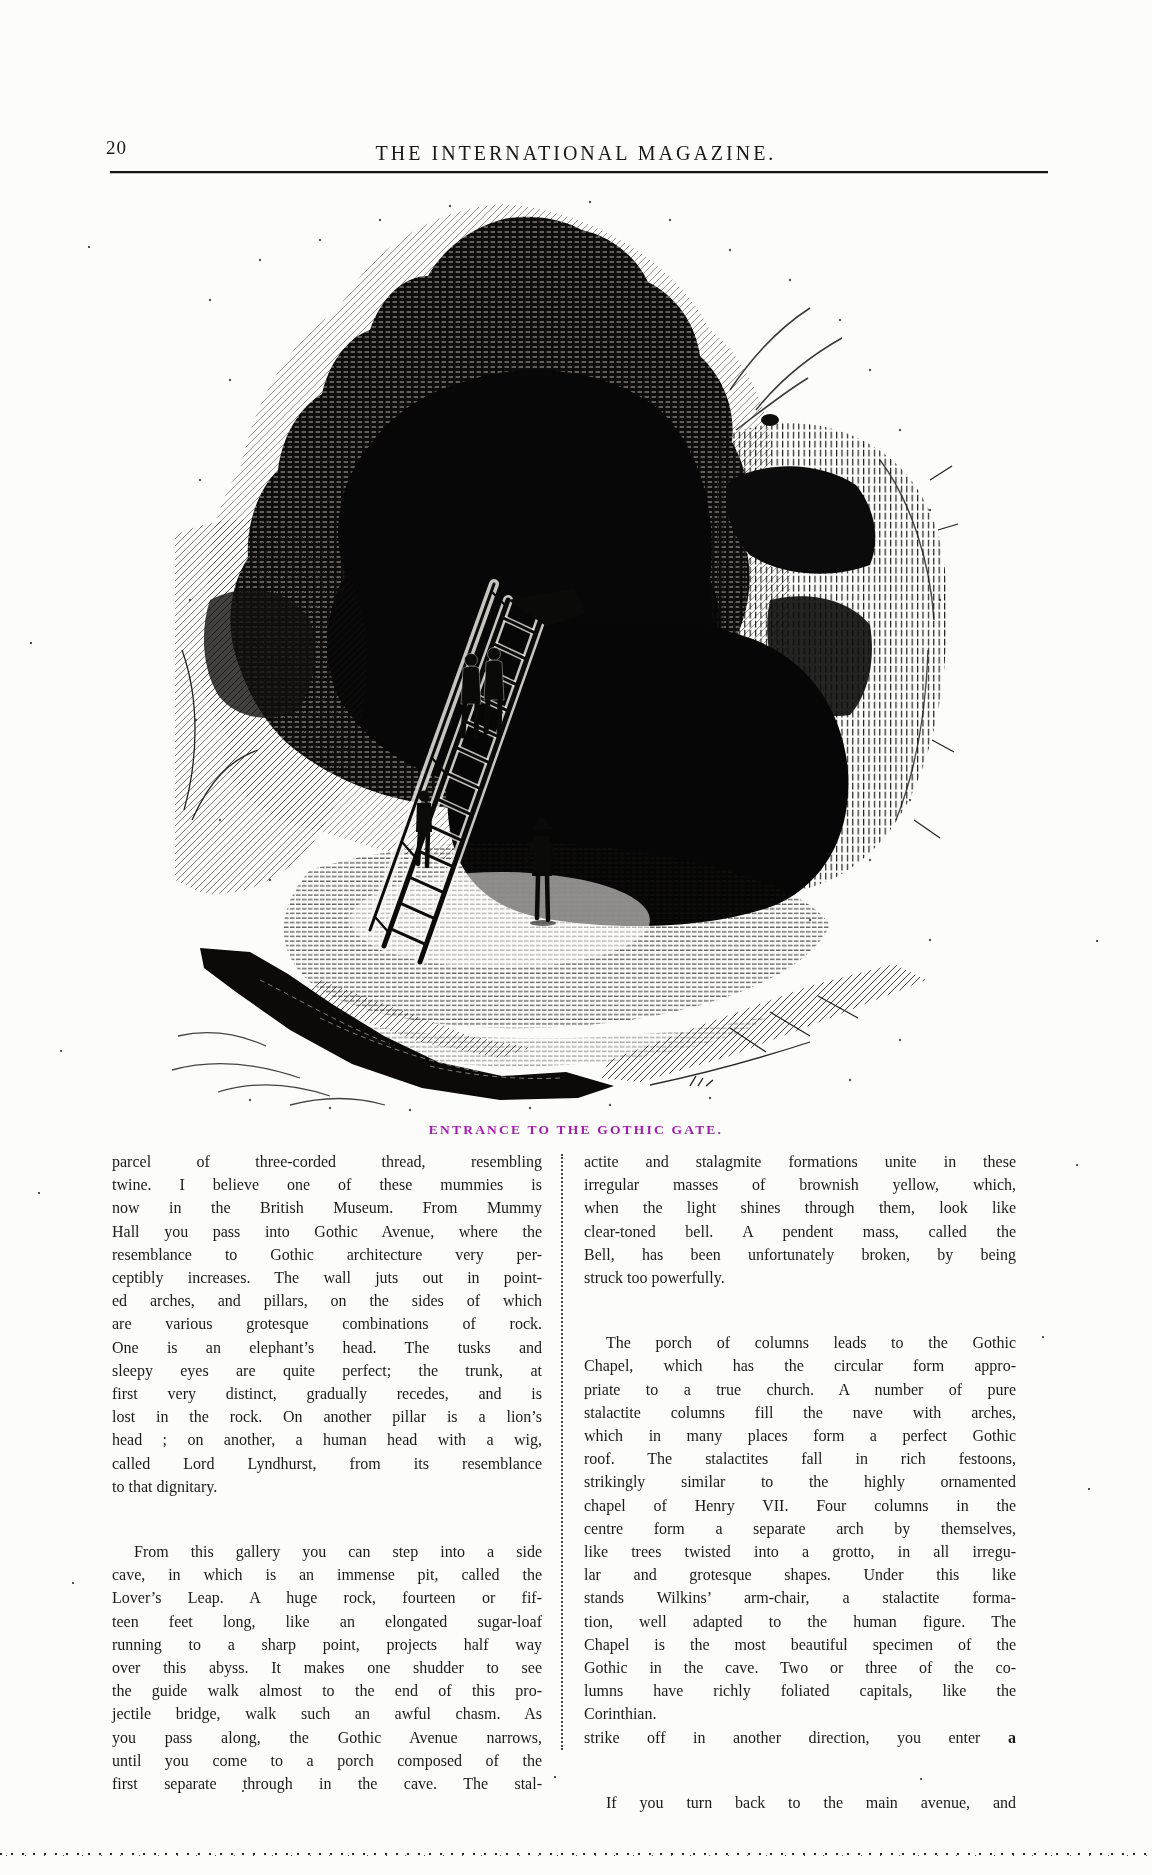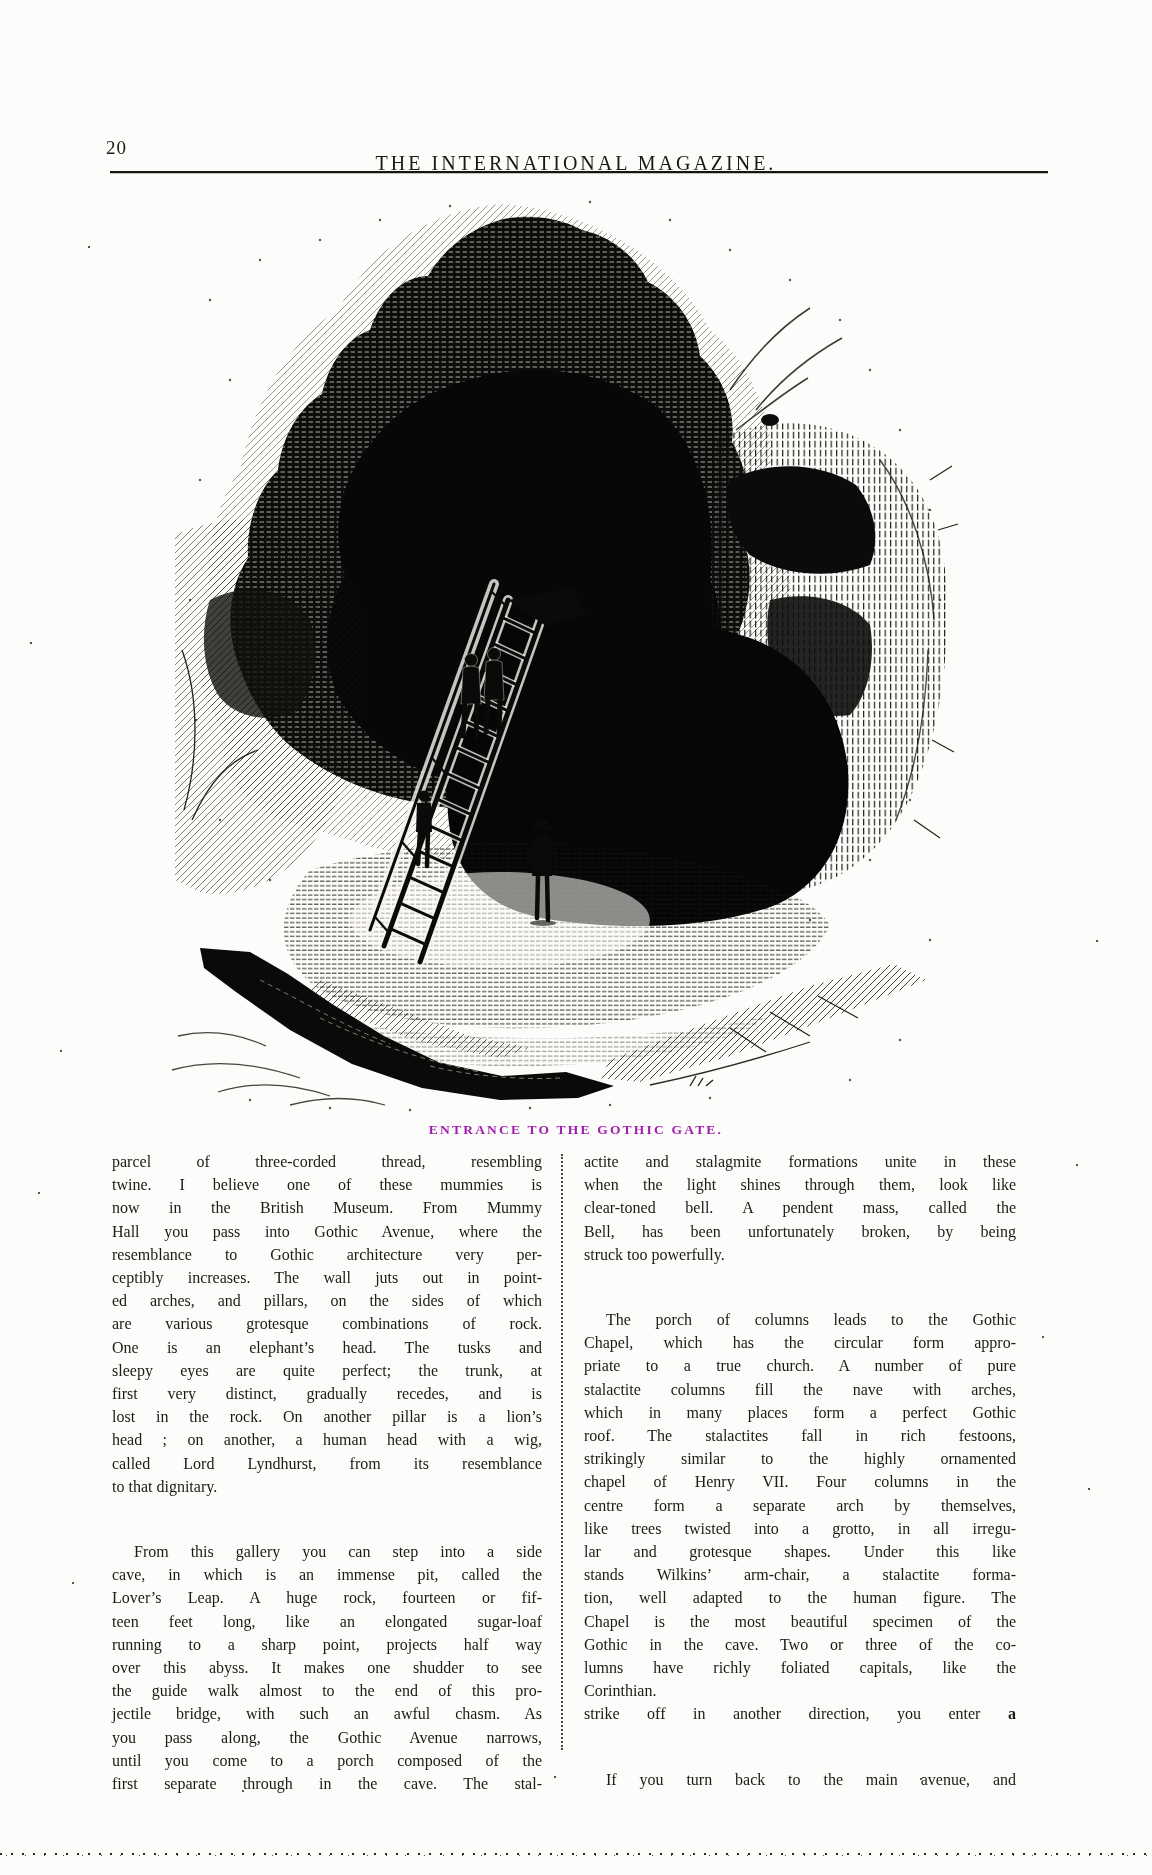--- a/index.html
+++ b/index.html
@@ -4,21 +4,21 @@
 <style>
   html,body{margin:0;padding:0;}
   body{
     width:1152px;height:1875px;position:relative;overflow:hidden;
     background:#fcfcfa;color:#1c1a17;
     font-family:"Liberation Serif","DejaVu Serif",serif;
   }
   .sheet{position:absolute;inset:0;}
   .pgnum{position:absolute;left:106px;top:137px;font-size:19px;letter-spacing:1px;}
   .mast{
-    position:absolute;left:0;right:0;top:134px;margin:18px;text-align:center;
+    position:absolute;left:0;right:0;top:134px;margin:8px;text-align:center;
     font-size:20px;font-weight:400;letter-spacing:3px;color:#1b1915;
   }
   .rule{
     position:absolute;left:110px;top:171px;width:938px;height:2px;background:#17150f;
     box-shadow:0 1px 0 rgba(23,21,15,.25);
   }
   figure.engraving{position:absolute;left:170px;top:180px;width:790px;height:935px;margin:0;}
   figure.engraving svg{display:block;width:100%;height:100%;}
   .caption{
     position:absolute;left:0;right:0;top:1122px;text-align:center;
@@ -264,28 +264,29 @@
         <div class="tl jl">head ; on another, a human head with a wig,</div>
         <div class="tl jl">called Lord Lyndhurst, from its resemblance</div>
         <div class="tl">to that dignitary.</div>
         <div class="tl jl ind">From this gallery you can step into a side</div>
         <div class="tl jl">cave, in which is an immense pit, called the</div>
         <div class="tl jl">Lover’s Leap.  A huge rock, fourteen or fif-</div>
         <div class="tl jl">teen feet long, like an elongated sugar-loaf</div>
         <div class="tl jl">running to a sharp point, projects half way</div>
         <div class="tl jl">over this abyss.  It makes one shudder to see</div>
         <div class="tl jl">the guide walk almost to the end of this pro-</div>
-        <div class="tl jl">jectile bridge, with such an awful chasm.  As</div>
+        <div class="tl jl">jectile bridge, walk such an awful chasm.  As</div>
         <div class="tl jl">you pass along, the Gothic Avenue narrows,</div>
         <div class="tl jl">until you come to a porch composed of the</div>
         <div class="tl jl">first separate through in the cave.  The stal-</div>
       </div>
     <div class="coldiv"></div>
     <div class="col colR">
         <div class="tl jl">actite and stalagmite formations unite in these</div>
+        <div class="tl jl">irregular masses of brownish yellow, which,</div>
         <div class="tl jl">when the light shines through them, look like</div>
         <div class="tl jl">clear-toned bell.  A pendent mass, called the</div>
         <div class="tl jl">Bell, has been unfortunately broken, by being</div>
         <div class="tl">struck too powerfully.</div>
         <div class="tl jl ind">The porch of columns leads to the Gothic</div>
         <div class="tl jl">Chapel, which has the circular form appro-</div>
         <div class="tl jl">priate to a true church.  A number of pure</div>
         <div class="tl jl">stalactite columns fill the nave with arches,</div>
         <div class="tl jl">which in many places form a perfect Gothic</div>
         <div class="tl jl">roof.  The stalactites fall in rich festoons,</div>

